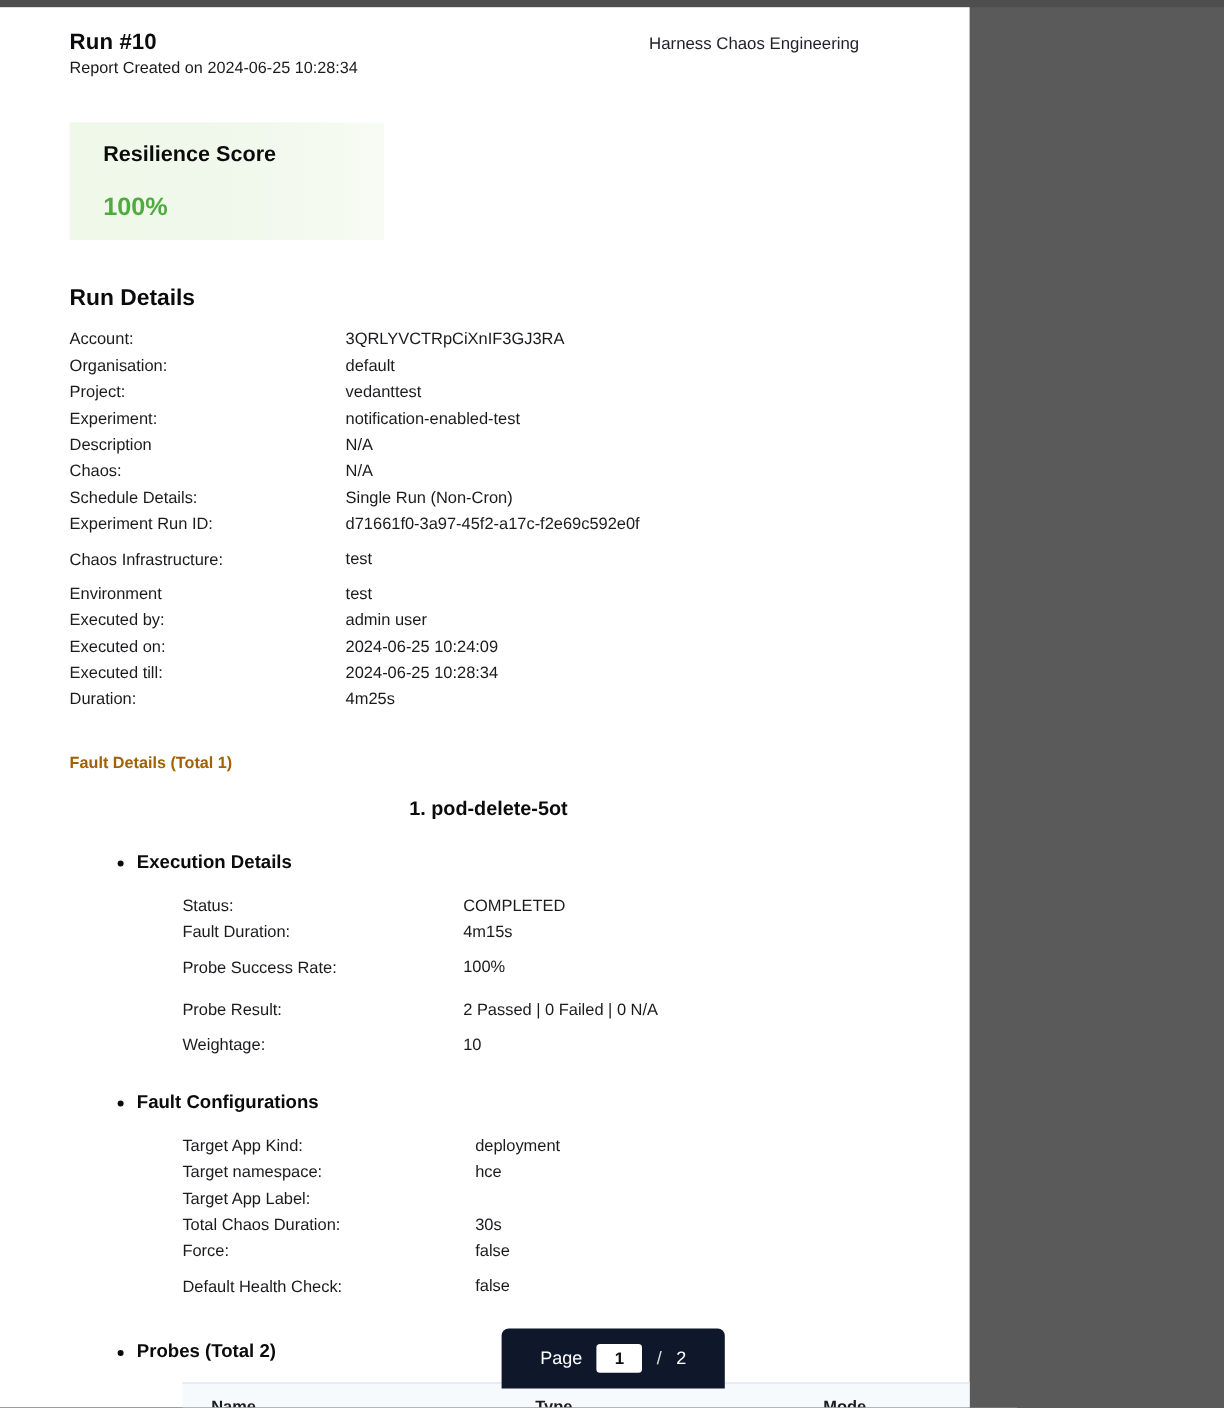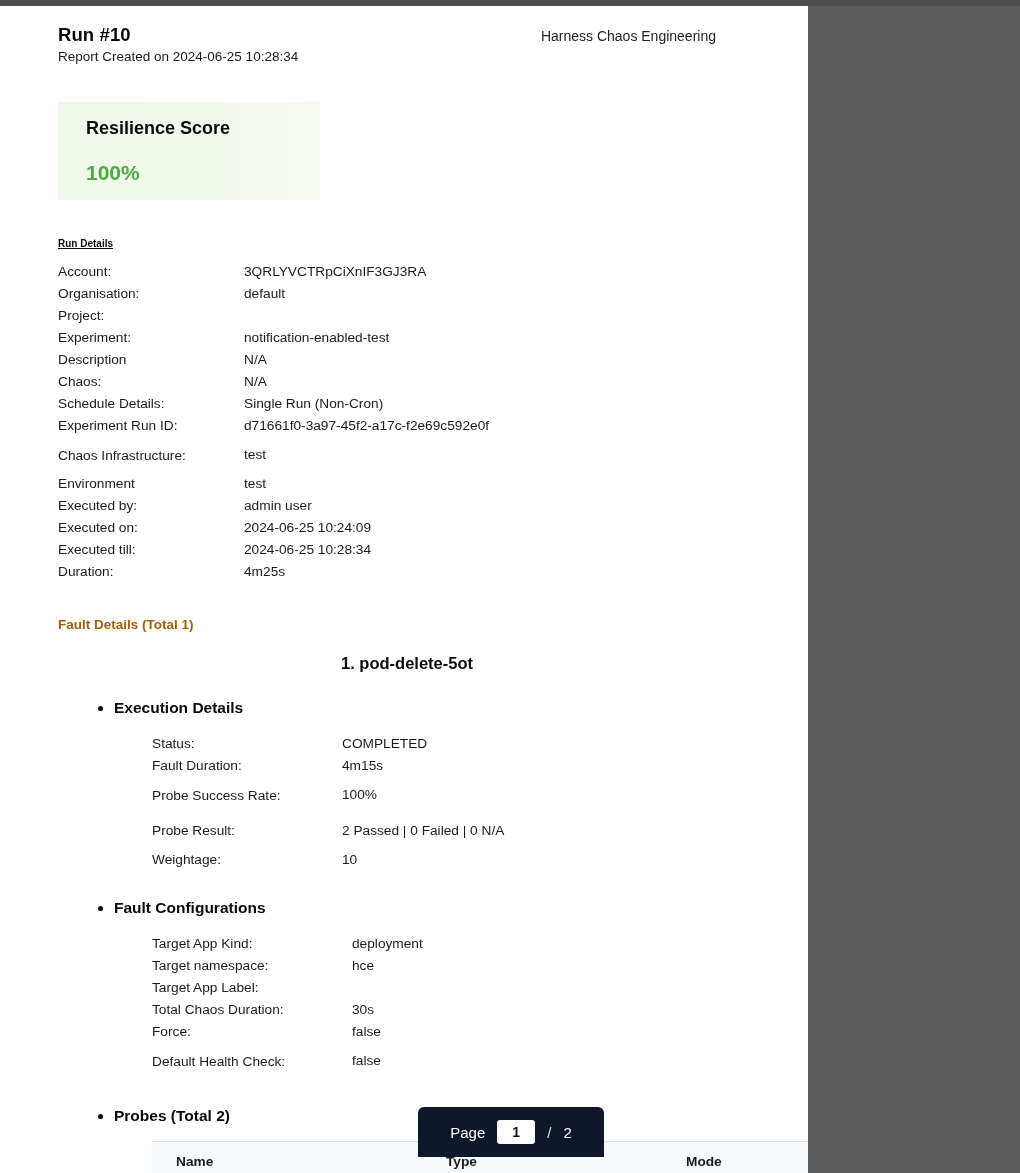--- a/index.html
+++ b/index.html
@@ -72,36 +72,36 @@
     margin: 0 0 22px 0;
   }
   .score-value {
     font-size: 21px;
     font-weight: bold;
     color: #4dab3f;
     margin: 0;
   }
   
   .section-title {
-    font-size: 10px;
+    font-size: 19px;
     font-weight: bold;
     color: #0b0b0d;
     margin: 38px 0 12px 0;
-    text-decoration: underline;
   }
   
   .kv {
     font-size: 13.7px;
     color: #1b1b1f;
     line-height: 22px;
   }
   .kv-row {
     display: flex;
     align-items: center;
     min-height: 22px;
+    gap: 44px;
   }
   .kv-row.two-line { min-height: 36px; }
   .kv-key {
     width: 186px;
     flex: 0 0 186px;
   }
   .kv-key.wrap {
     line-height: 17px;
   }
   .kv-val {
@@ -223,20 +223,21 @@
     <div class="kv-row">
       <div class="kv-key">Account:</div>
       <div class="kv-val">3QRLYVCTRpCiXnIF3GJ3RA</div>
     </div>
     <div class="kv-row">
       <div class="kv-key">Organisation:</div>
       <div class="kv-val">default</div>
     </div>
     <div class="kv-row">
       <div class="kv-key">Project:</div>
+      <div class="kv-val">vedanttest</div>
     </div>
     <div class="kv-row">
       <div class="kv-key">Experiment:</div>
       <div class="kv-val">notification-enabled-test</div>
     </div>
     <div class="kv-row">
       <div class="kv-key">Description</div>
       <div class="kv-val">N/A</div>
     </div>
     <div class="kv-row">

